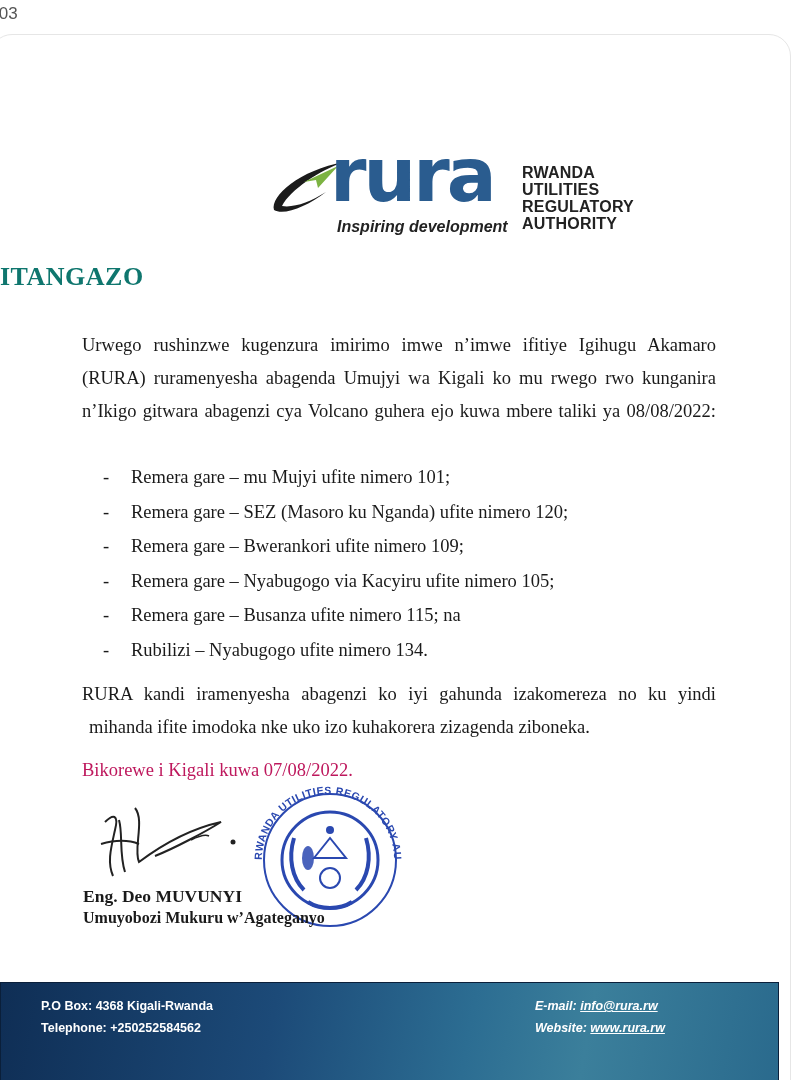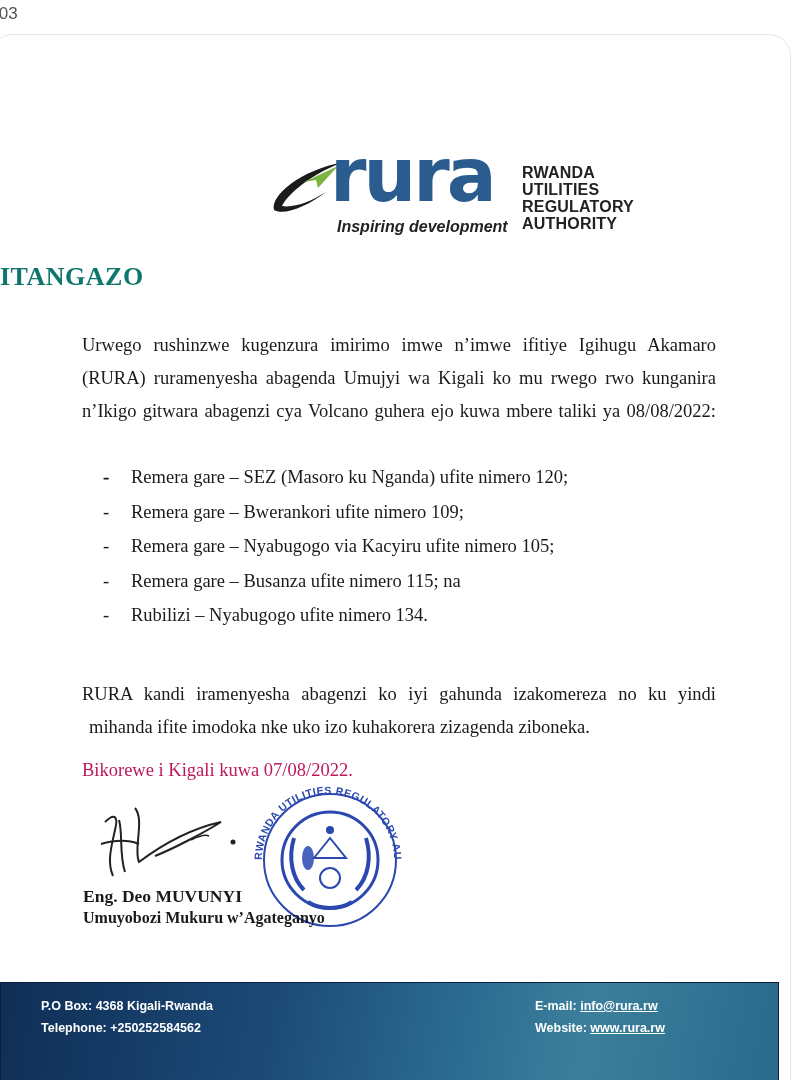--- a/index.html
+++ b/index.html
@@ -74,21 +74,21 @@
       border: 1px solid #0a1f3a;
     }
     .footer-left {
       position: absolute; left: 40px; top: 12px;
       font-family: "Liberation Sans", sans-serif; font-weight: bold;
       font-size: 12.5px; line-height: 22px; color: #fff;
     }
     .footer-right {
       position: absolute; left: 534px; top: 12px;
       font-family: "Liberation Sans", sans-serif; font-weight: bold;
-      font-size: 12.5px; line-height: 22px; color: #fff;
+      font-size: 12.5px; line-height: 22px; color: #fff; font-style: italic;
     }
     .footer-right a { color: #fff; text-decoration: underline; }
   </style>
 </head>
 <body>
 
 <div class="status-time">:03</div>
 
 <div class="card"></div>
 
@@ -109,21 +109,21 @@
 
 <div class="title">ITANGAZO</div>
 
 <div class="para p1">
   <span class="ln">Urwego rushinzwe kugenzura imirimo imwe n’imwe ifitiye Igihugu Akamaro</span>
   <span class="ln">(RURA) ruramenyesha abagenda Umujyi wa Kigali ko mu rwego rwo kunganira</span>
   <span class="ln">n’Ikigo gitwara abagenzi cya Volcano guhera ejo kuwa mbere taliki ya 08/08/2022:</span>
 </div>
 
 <ul class="list">
-  <li><span class="dash">-</span></li>
+  <li><span class="dash">-</span><span>Remera gare – mu Mujyi ufite nimero 101;</span></li>
   <li><span class="dash">-</span><span>Remera gare – SEZ (Masoro ku Nganda) ufite nimero 120;</span></li>
   <li><span class="dash">-</span><span>Remera gare – Bwerankori ufite nimero 109;</span></li>
   <li><span class="dash">-</span><span>Remera gare – Nyabugogo via Kacyiru ufite nimero 105;</span></li>
   <li><span class="dash">-</span><span>Remera gare – Busanza ufite nimero 115; na</span></li>
   <li><span class="dash">-</span><span>Rubilizi – Nyabugogo ufite nimero 134.</span></li>
 </ul>
 
 <div class="para p2">
   <span class="ln">RURA kandi iramenyesha abagenzi ko iyi gahunda izakomereza no ku yindi</span>
   <span class="ln last">mihanda ifite imodoka nke uko izo kuhakorera zizagenda ziboneka.</span>

